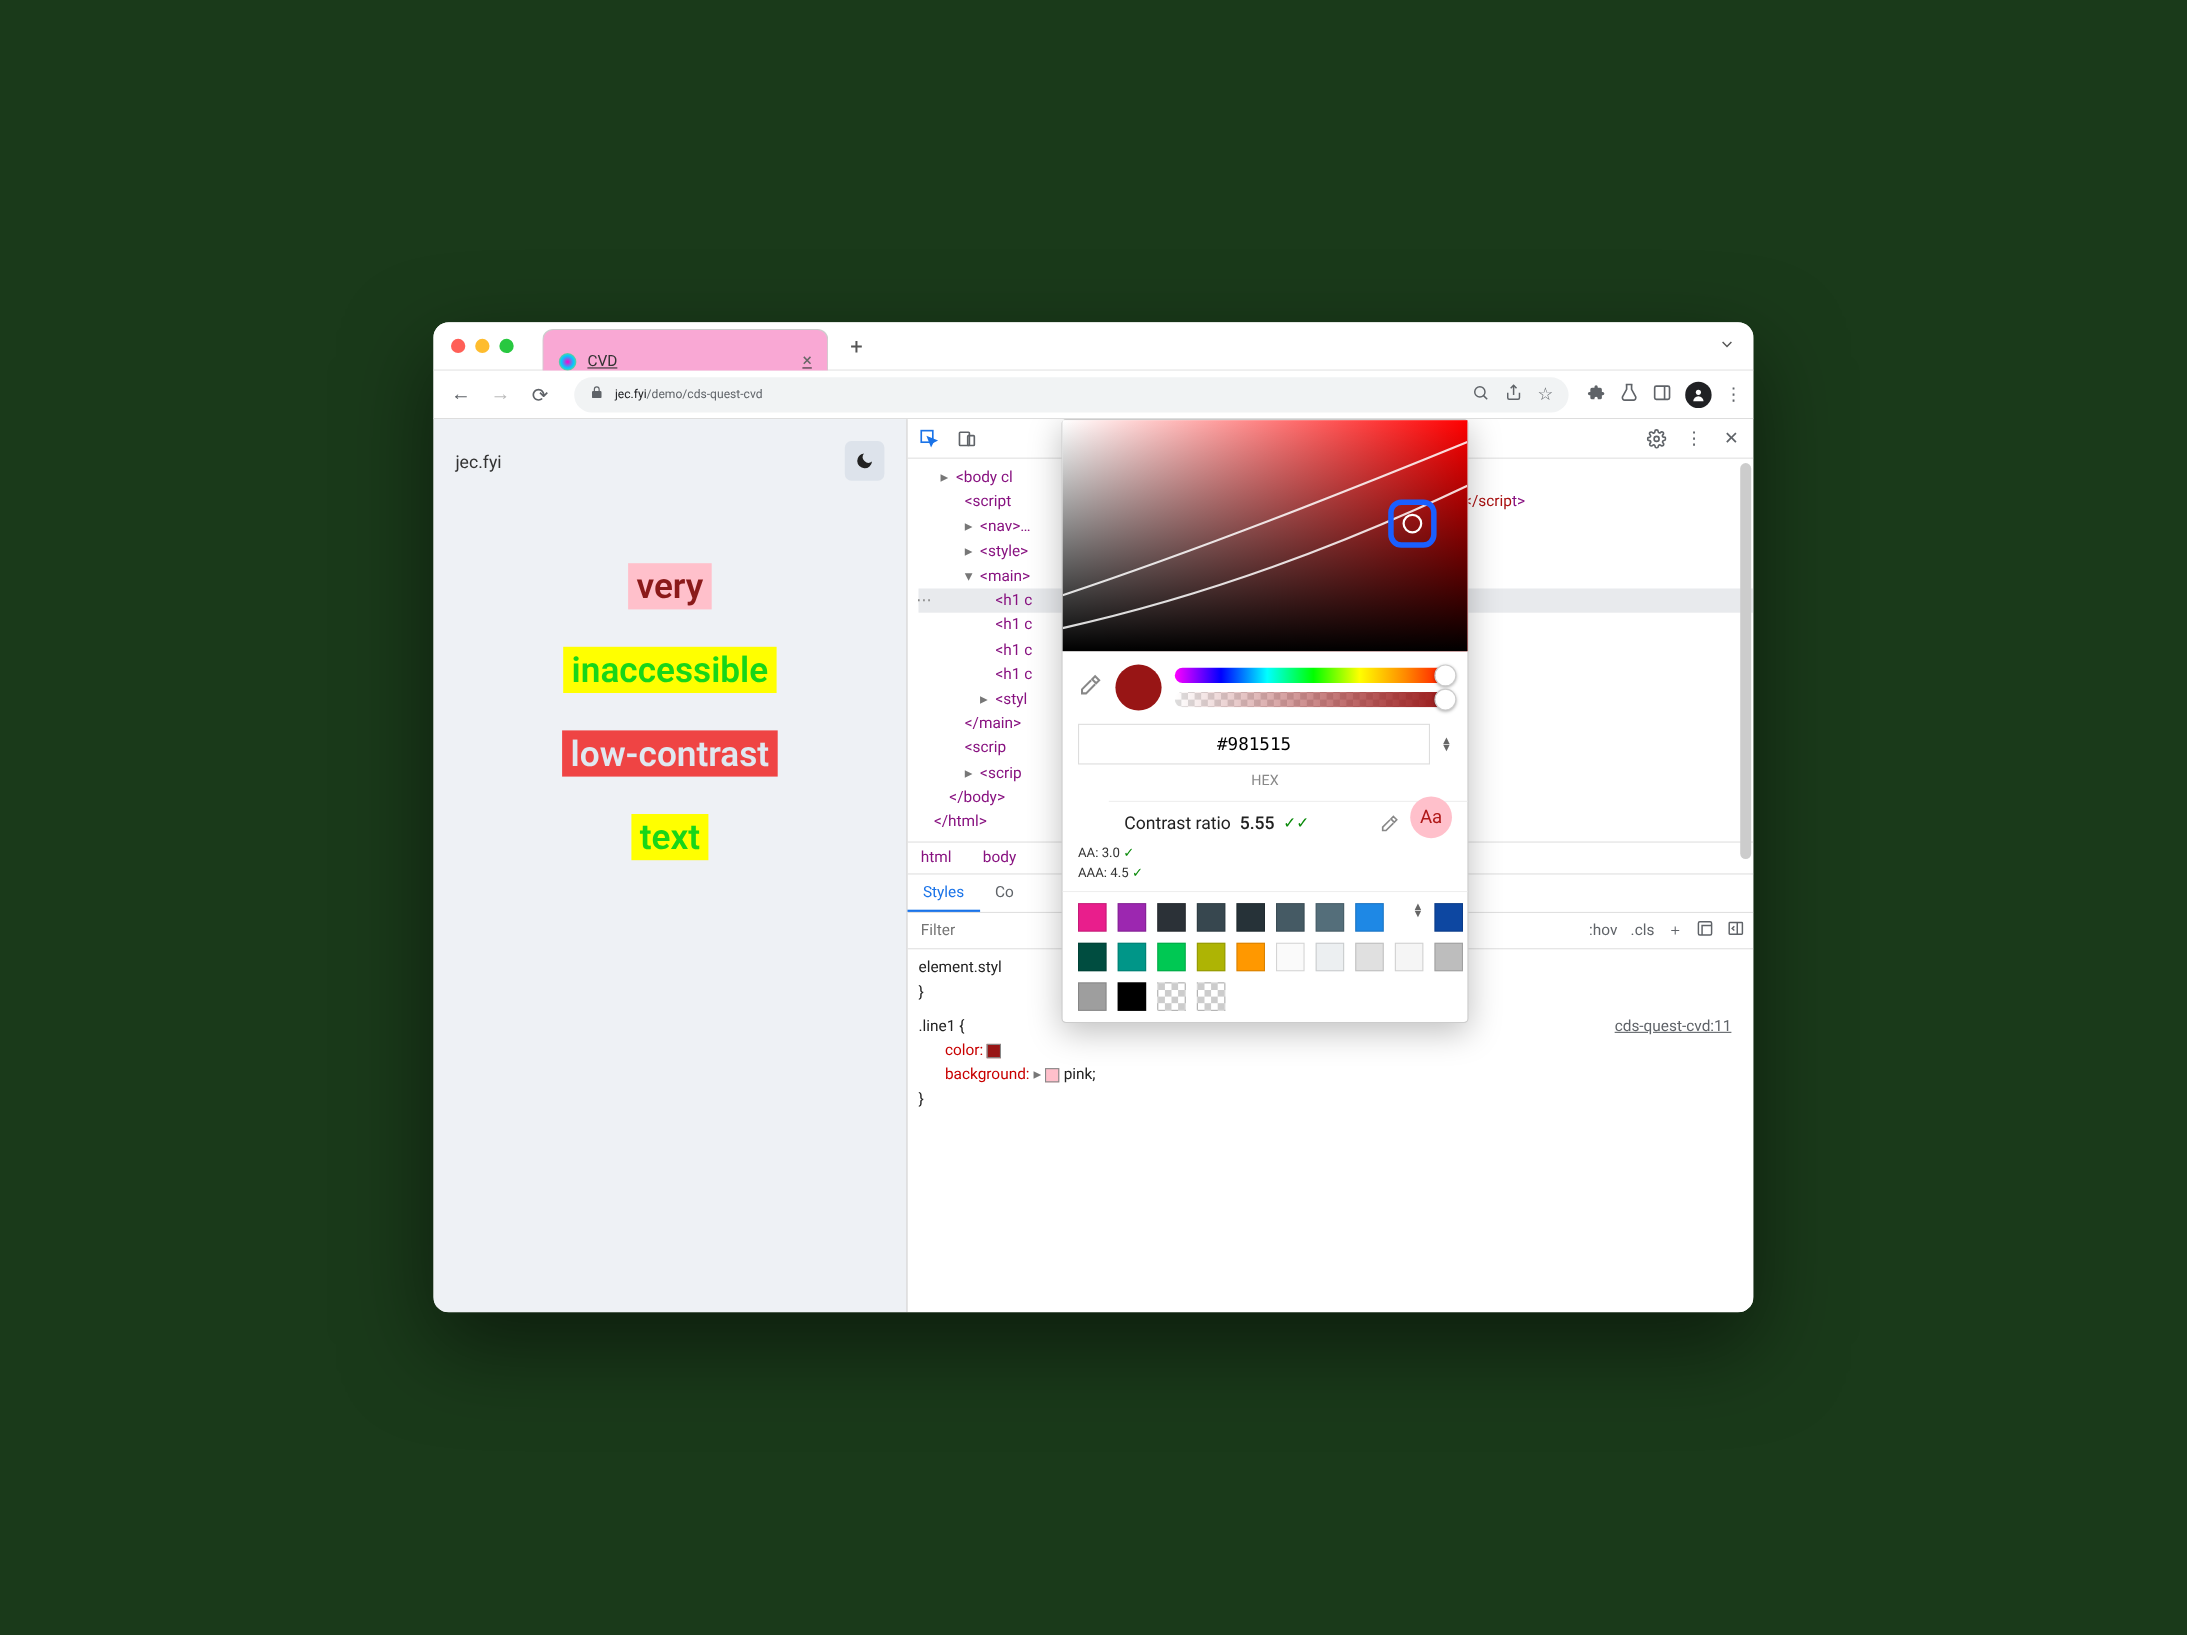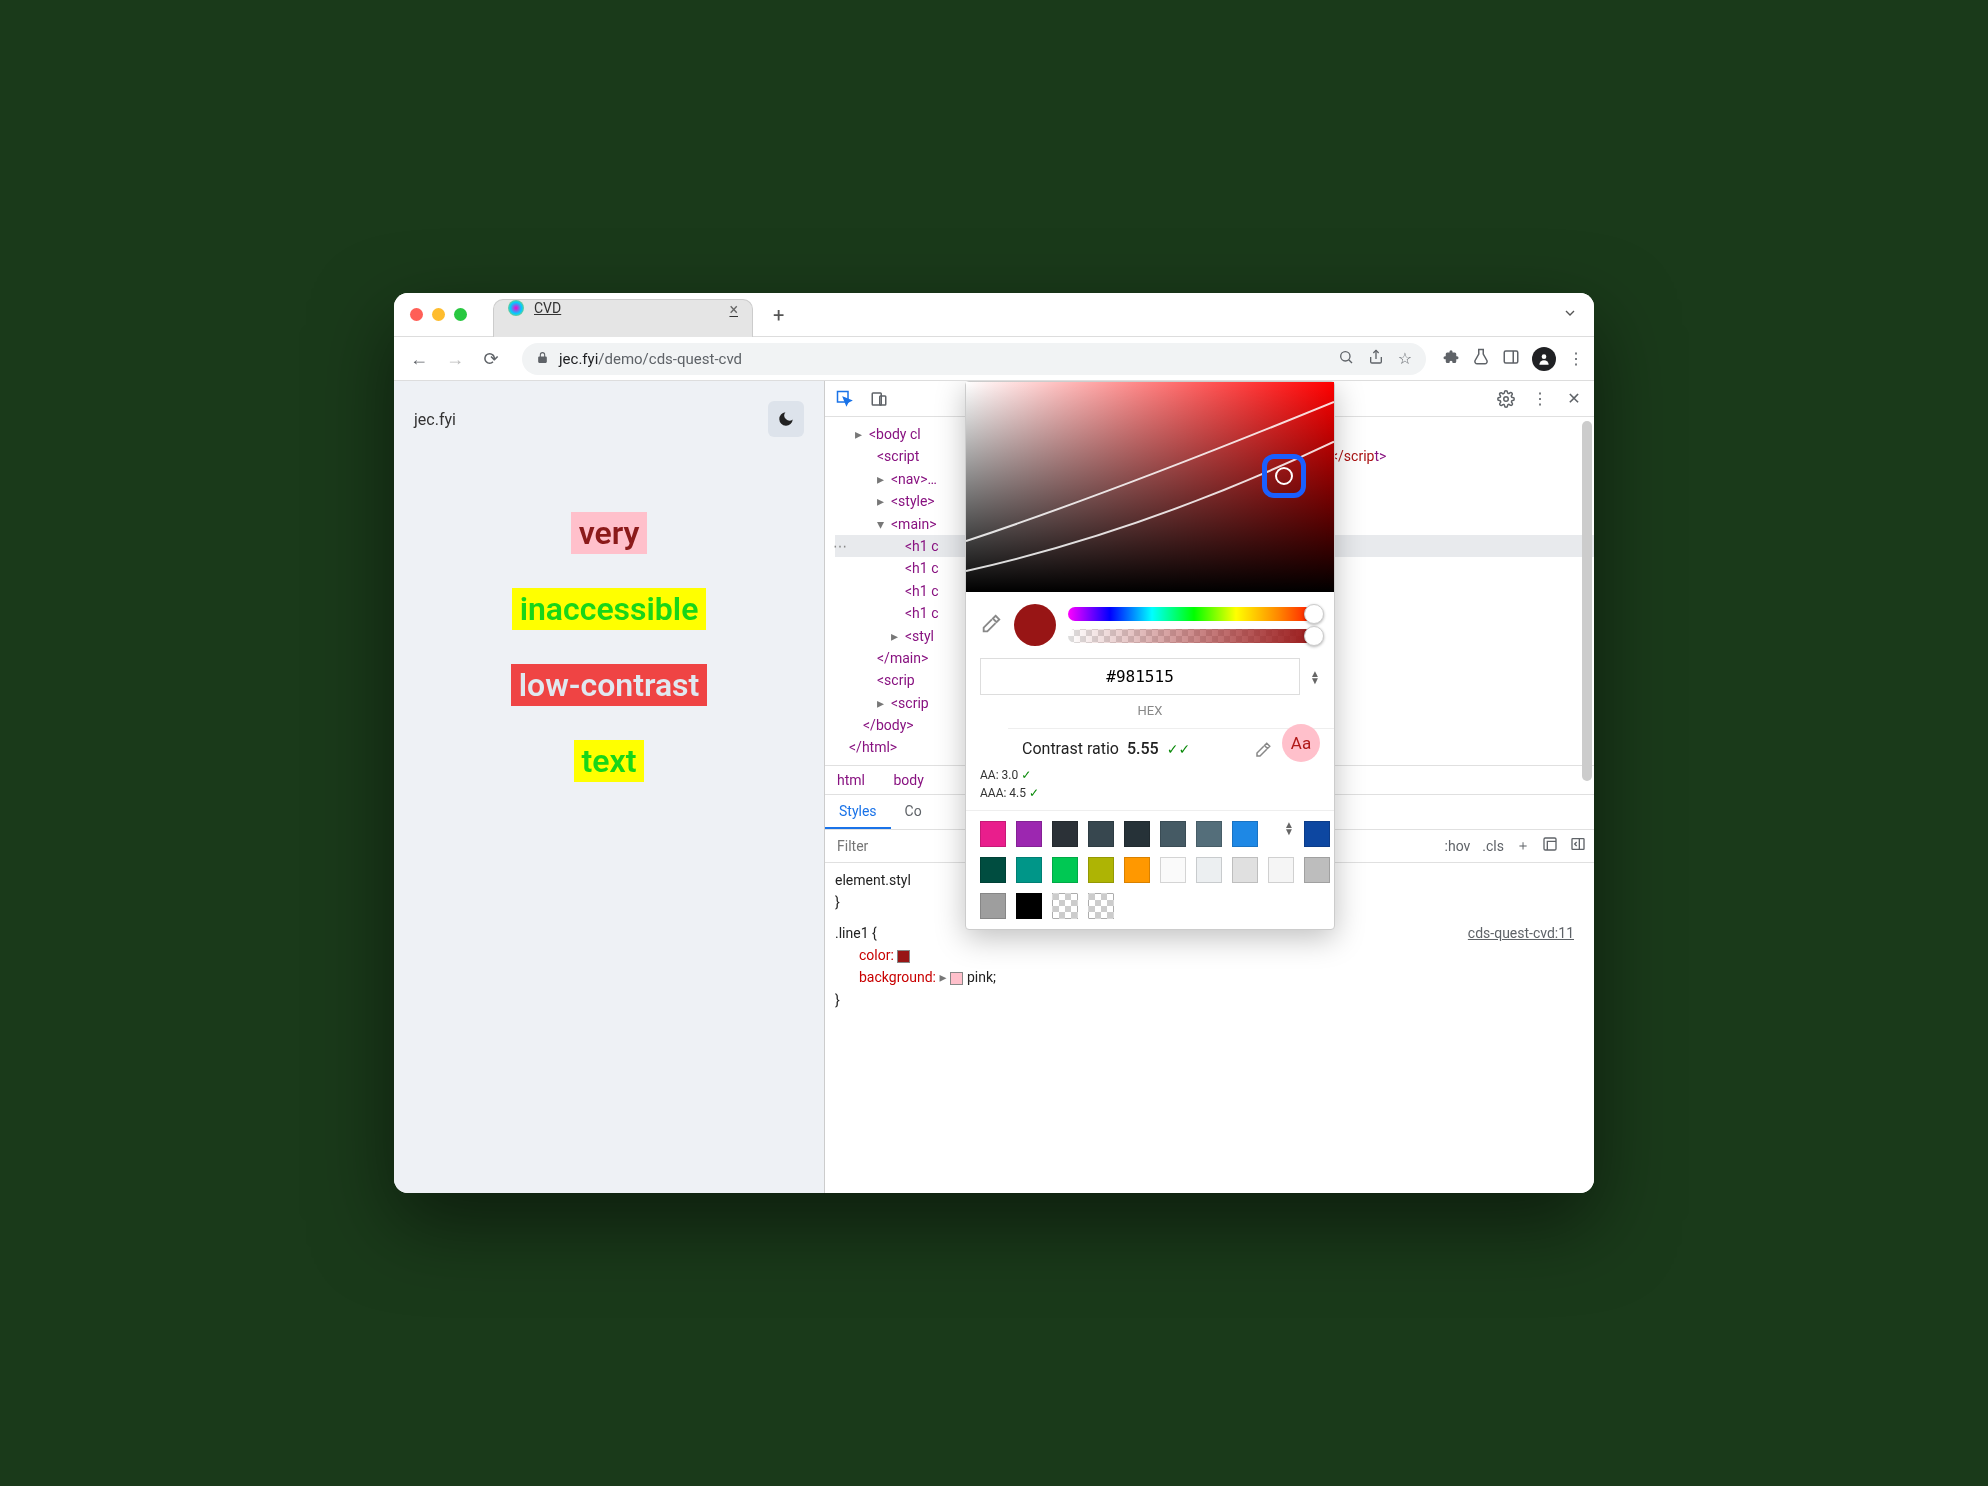--- a/index.html
+++ b/index.html
@@ -7,34 +7,34 @@
 
 .window { width: 1200px; height: 900px; background: #fff; border-radius: 14px; box-shadow: 0 30px 80px rgba(0,0,0,0.5); overflow: hidden; display: flex; flex-direction: column; position: relative; }
 
 
 .titlebar { height: 44px; background: #fff; display: flex; align-items: center; border-bottom: 1px solid #ddd; }
 .traffic { display: flex; gap: 9px; padding: 0 16px; }
 .tlight { width: 13px; height: 13px; border-radius: 50%; }
 .tlight.red { background: #ff5f57; }
 .tlight.yellow { background: #febc2e; }
 .tlight.green { background: #28c840; }
-.tab { margin-left: 10px; height: 38px; background: #e5e5e5; border: 1px solid #ccc; border-bottom: none; border-radius: 10px 10px 0 0; display: flex; align-items: flex-start; padding: 0 14px; gap: 10px; font-size: 14px; color: #333; min-width: 260px; margin-top: 6px; text-decoration: underline; }
+.tab { margin-left: 10px; height: 38px; background: #f9a8d4; border: 1px solid #ccc; border-bottom: none; border-radius: 10px 10px 0 0; display: flex; align-items: flex-end; padding: 0 14px; gap: 10px; font-size: 14px; color: #333; min-width: 260px; margin-top: 6px; text-decoration: underline; }
 .tab .favicon { width: 16px; height: 16px; border-radius: 50%; background: radial-gradient(circle, #f0c 0%, #0cf 50%, #fc0 100%); }
 .tab .title { flex: 1; }
 .tab .close { color: #666; font-size: 16px; cursor: pointer; }
 .newtab { margin-left: 10px; font-size: 20px; color: #555; padding: 0 10px; cursor: pointer; }
 .tabs-chevron { margin-left: auto; margin-right: 16px; color: #555; }
 
 
 .urlbar { height: 44px; background: #fff; display: flex; align-items: center; padding: 0 10px; gap: 6px; border-bottom: 1px solid #ddd; }
 .navbtn { width: 30px; height: 30px; display: flex; align-items: center; justify-content: center; color: #5f6368; cursor: pointer; font-size: 18px; }
 .navbtn.disabled { color: #bbb; }
 .omnibox { flex: 1; height: 32px; background: #f1f3f4; border-radius: 16px; display: flex; align-items: center; padding: 0 14px; gap: 10px; margin: 0 10px; }
 .omnibox .lock { color: #5f6368; font-size: 13px; }
-.omnibox .url { font-size: 15px; color: #5f6368; }
+.omnibox .url { font-size: 11px; color: #5f6368; }
 .omnibox .url .host { color: #202124; }
 .omni-actions { display: flex; gap: 14px; color: #5f6368; margin-left: auto; }
 .ext-actions { display: flex; gap: 12px; color: #5f6368; align-items: center; }
 .avatar { width: 24px; height: 24px; border-radius: 50%; background: #202124; color: #fff; display: flex; align-items: center; justify-content: center; font-size: 13px; }
 
 
 .content { flex: 1; display: flex; overflow: hidden; }
 
 
 .page { width: 430px; background: #eef1f5; display: flex; flex-direction: column; padding: 20px; position: relative; }

